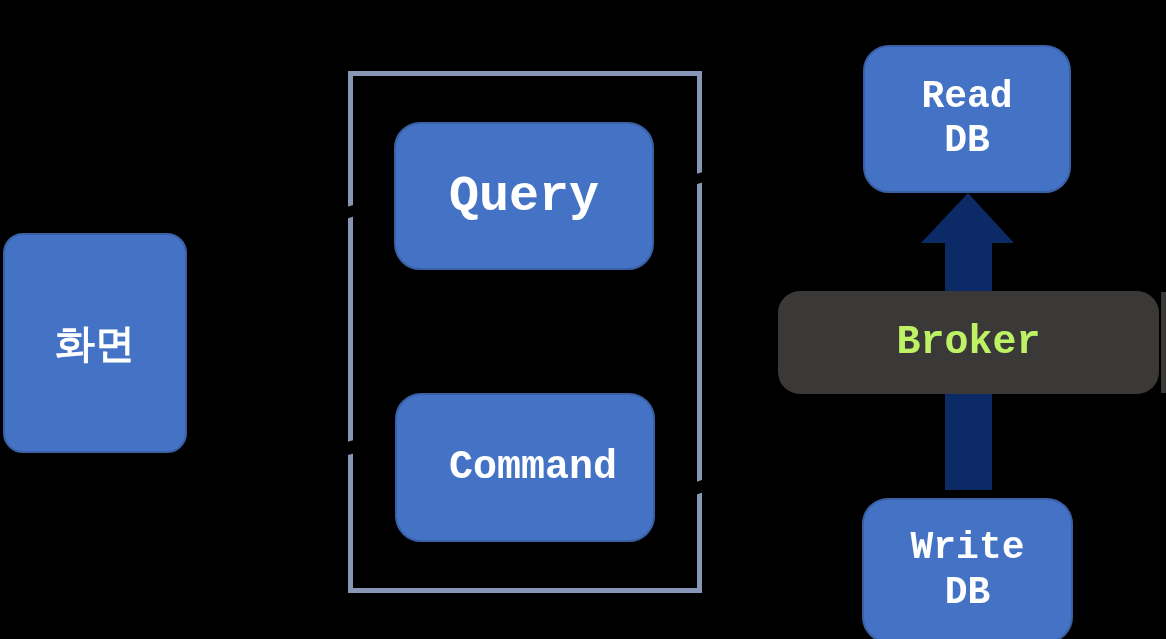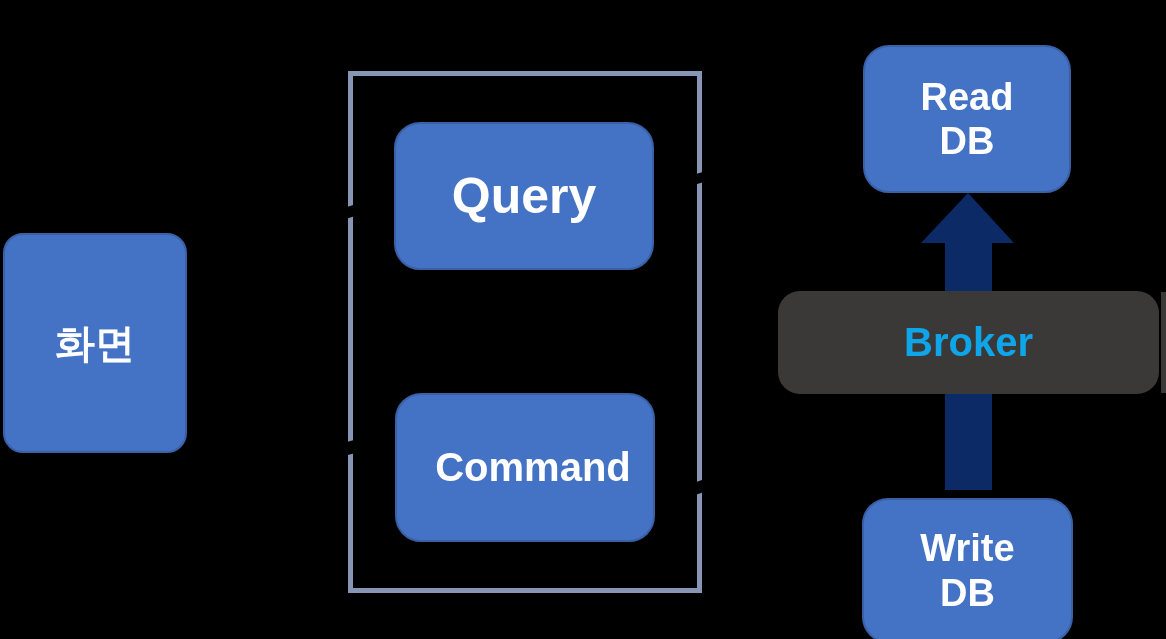--- a/index.html
+++ b/index.html
@@ -73,32 +73,32 @@
     position:absolute;
     left:778px; top:291px;
     width:381px; height:103px;
     box-sizing:border-box;
     background:#3B3838;
     border-radius:22px;
     display:flex;
     align-items:center;
     justify-content:center;
     font-size:40px;
-    color:#0ea5e9;
+    color:#bef264;
     z-index:3;
   }
   
   .broker-sliver{
     position:absolute;
     left:1161px; top:292px;
     width:5px; height:101px;
     background:#3B3838;
     z-index:3;
   }
-  .label{ display:block; }
+  .label{ display:block;font-family:Liberation Mono, monospace; }
 </style>
 </head>
 <body>
 
 <div class="stage">
 
   <div class="boundary"></div>
   <div class="gap gap-l1"></div>
   <div class="gap gap-l2"></div>
   <div class="gap gap-r1"></div>

